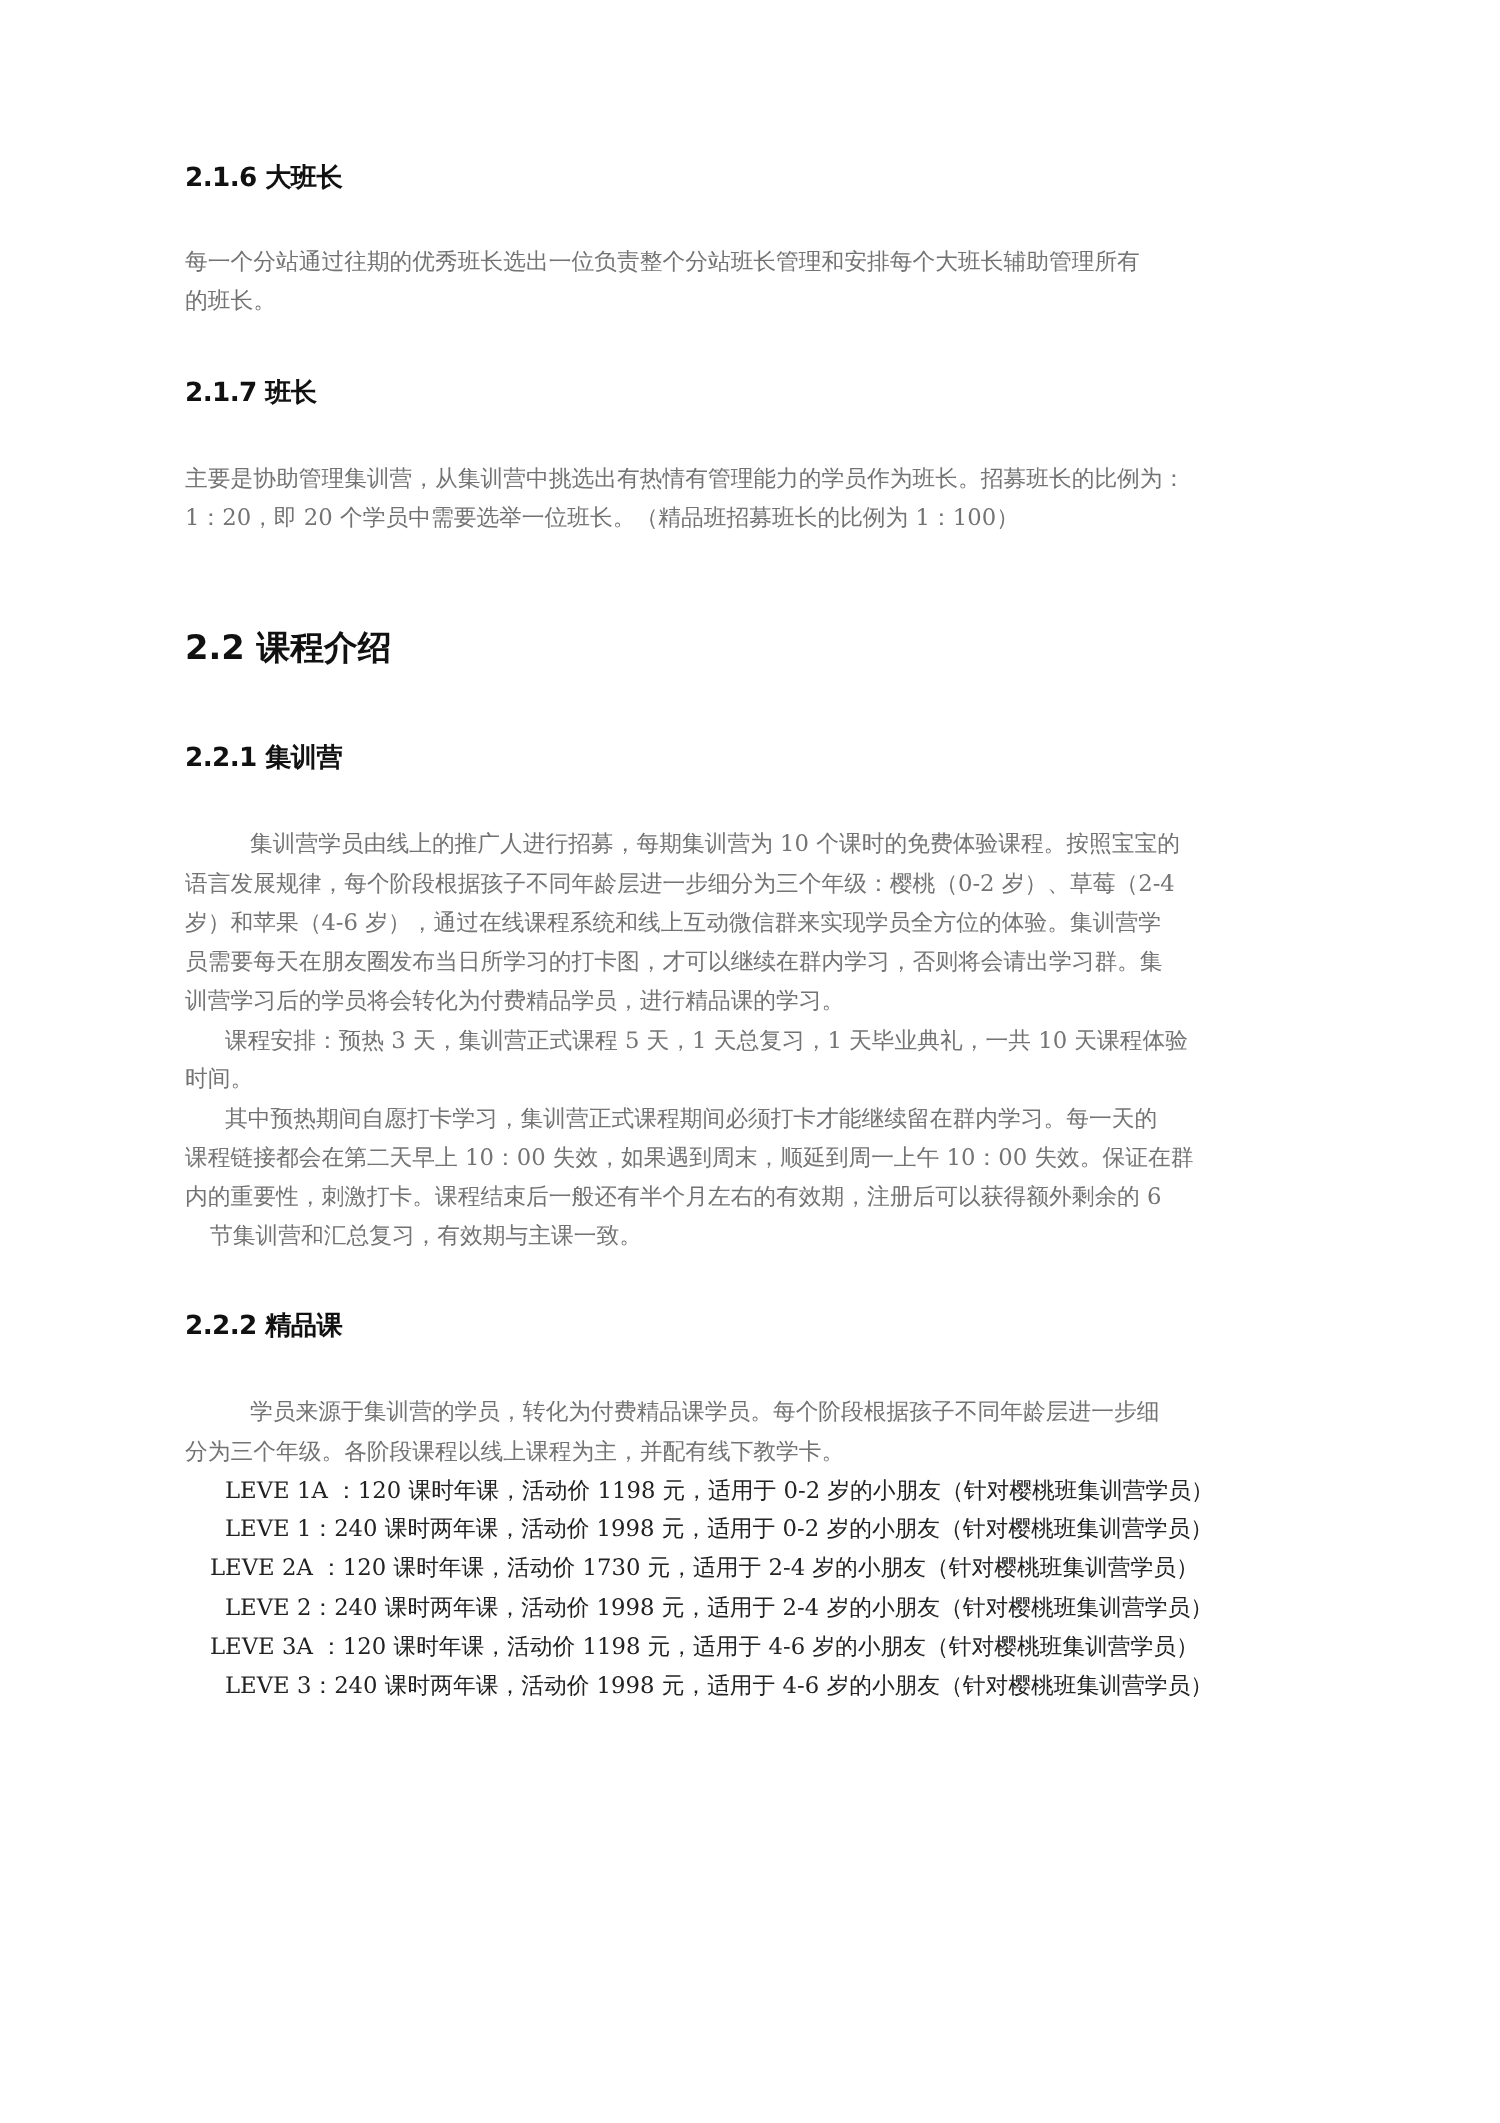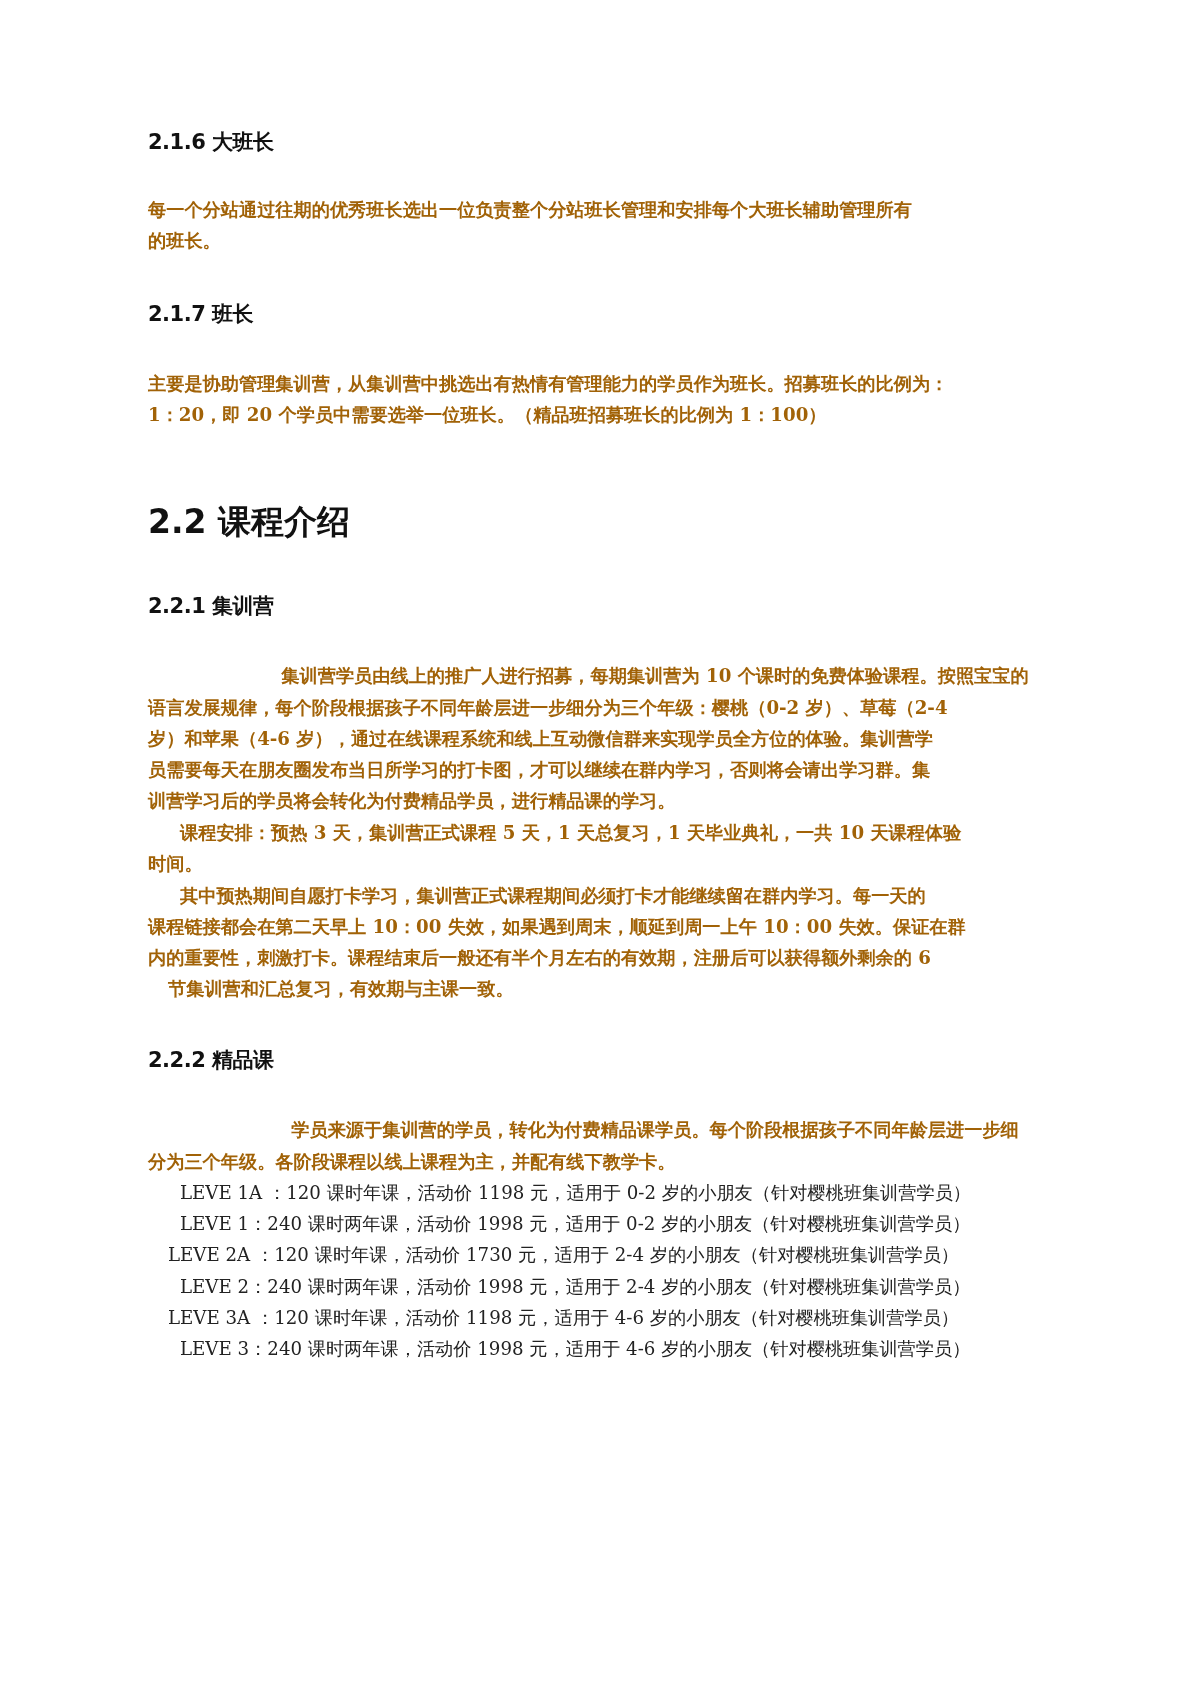--- a/index.html
+++ b/index.html
@@ -29,35 +29,34 @@
     font-size: 21px;
     letter-spacing: -0.5px;
     color: #111;
     white-space: nowrap;
   }
   .h2 {
     position: absolute;
     left: 148px;
     font-family: "DejaVu Sans", "Liberation Sans", sans-serif;
     font-weight: bold;
-    font-size: 33px;
+    font-size: 27px;
     color: #111;
     white-space: nowrap;
   }
   .line {
     position: absolute;
     left: 148px;
     width: 910px;
     font-size: 18.2px;
     line-height: 24px;
     white-space: nowrap;
-    color: #a16207;
-    font-weight: bold;
+    color: #737373;
   }
-  .indent { left: 200px; text-align: center; }
+  .indent { left: 200px; }
   .indent-sm { left: 180px; }
   .lv {
     position: absolute;
     font-size: 18.2px;
     line-height: 24px;
     white-space: nowrap;
     color: #222;
   }
 </style>
 </head>

